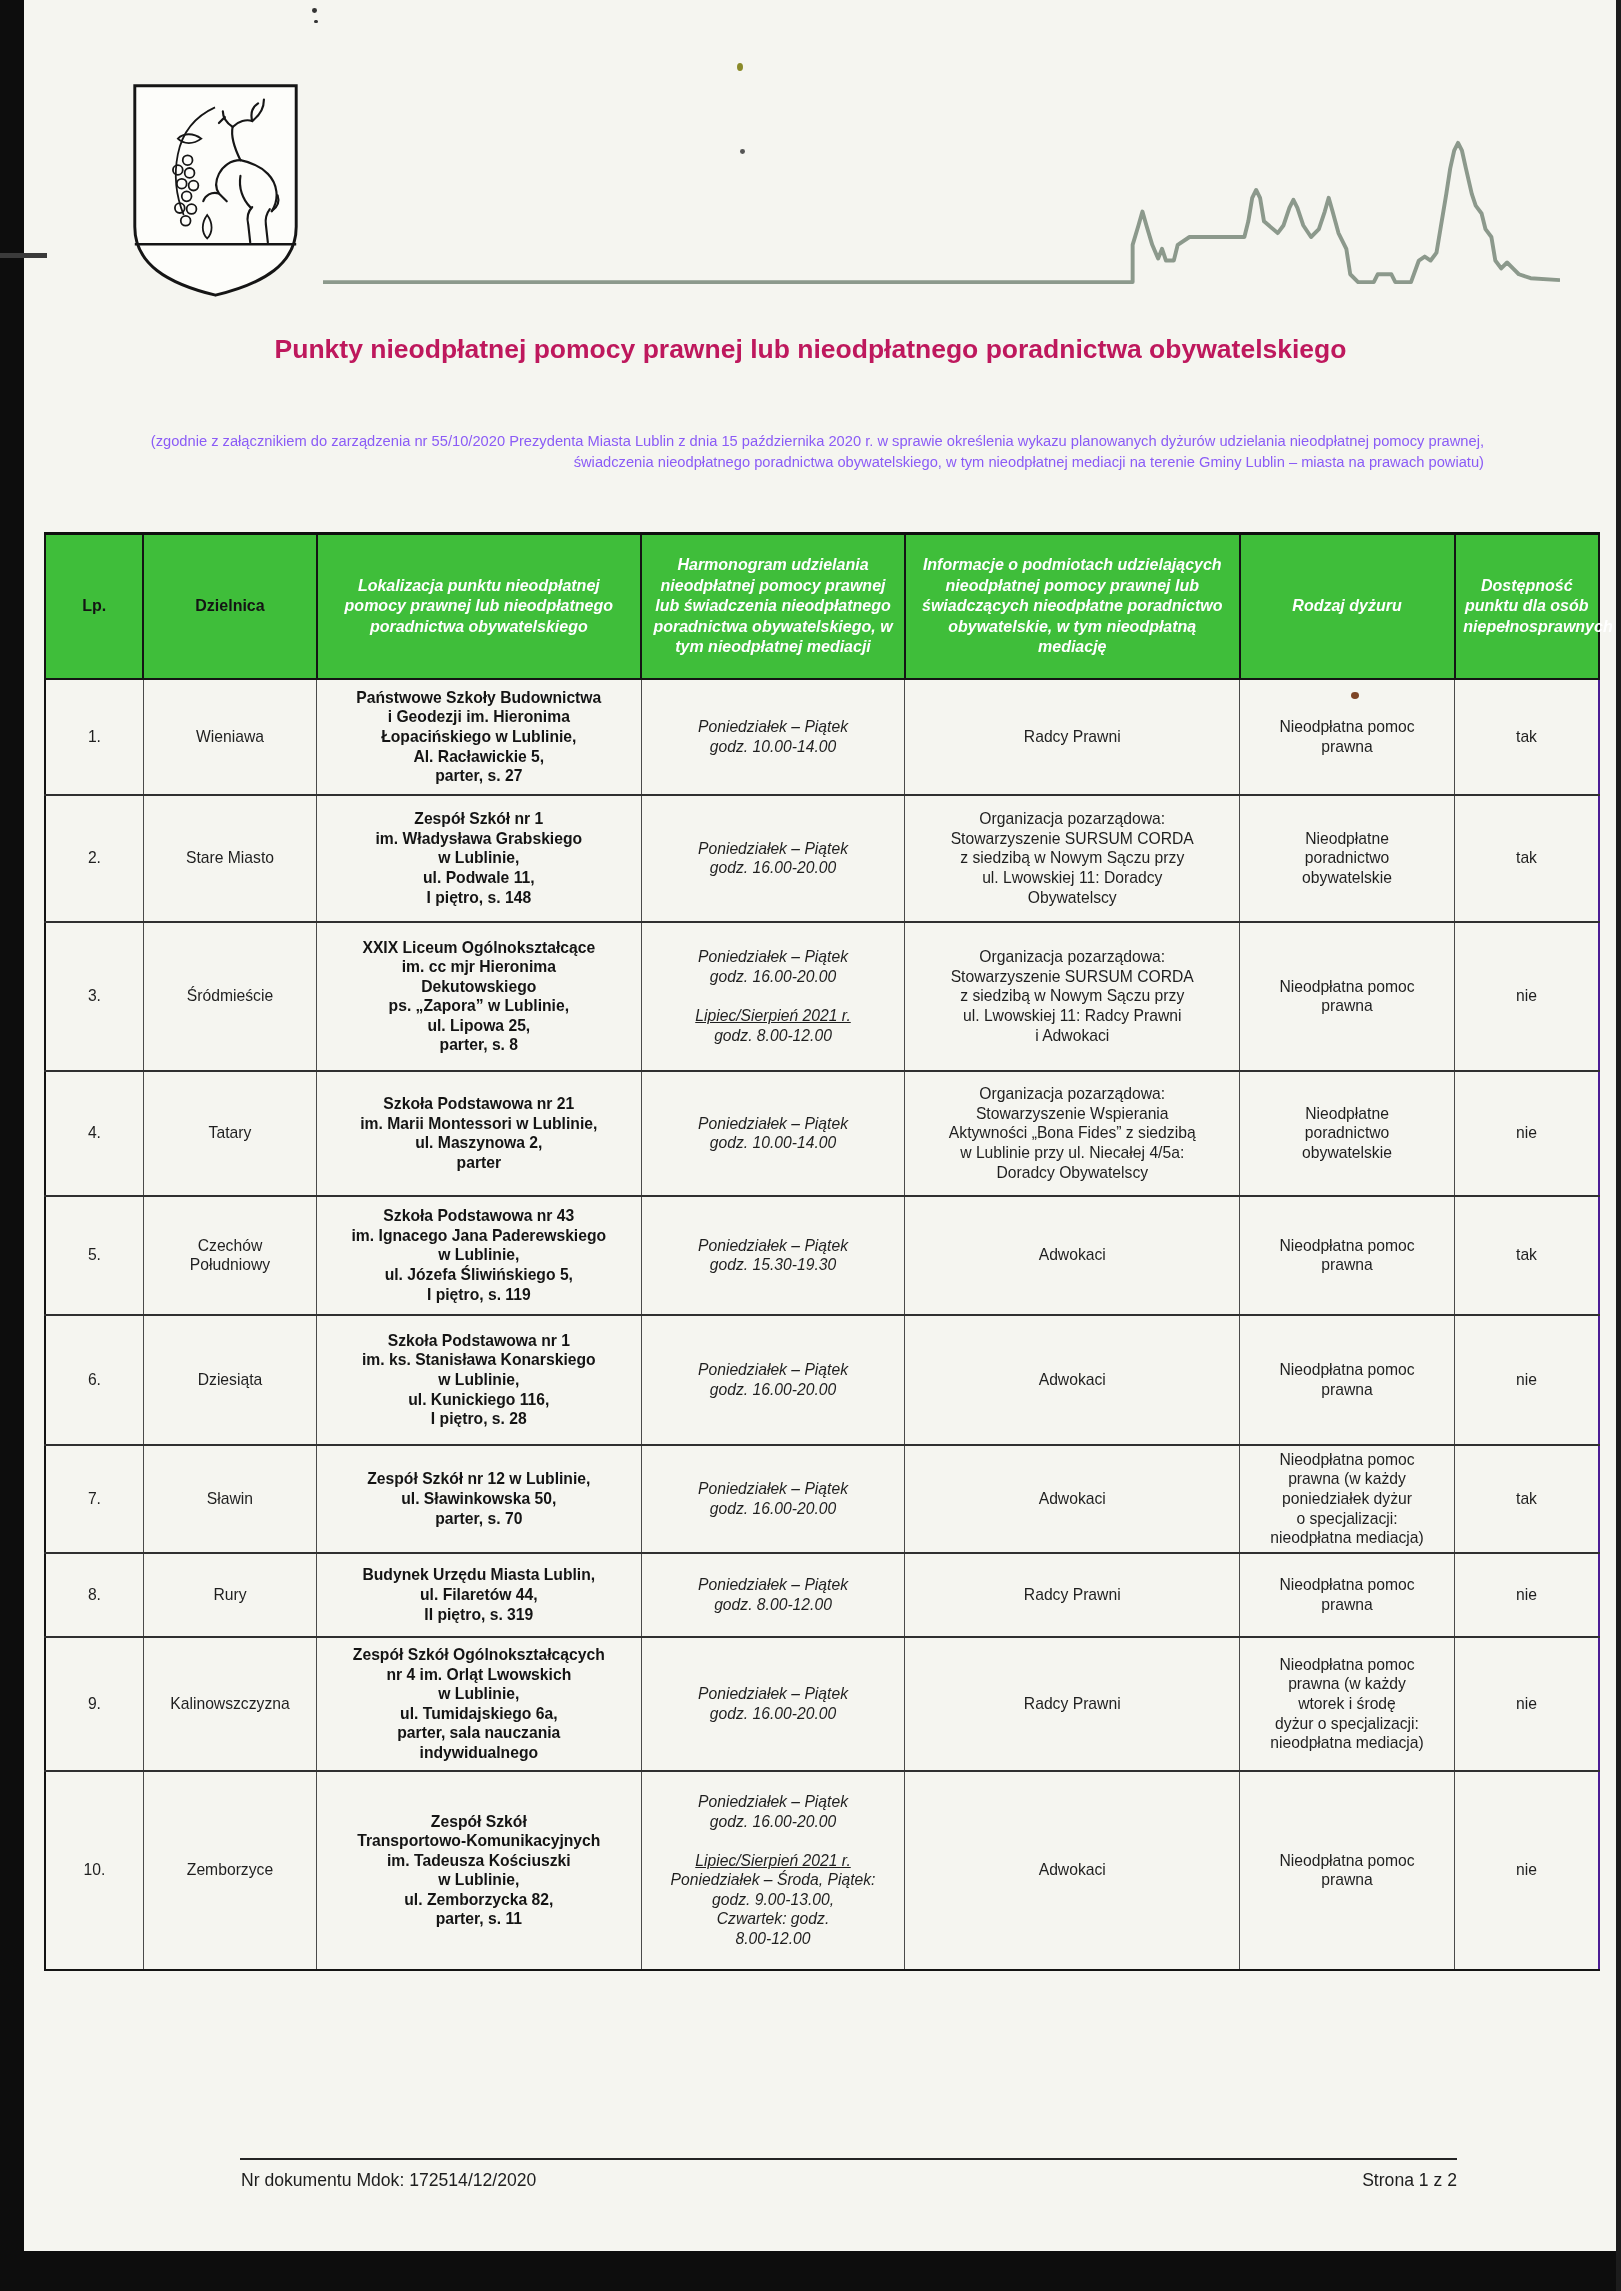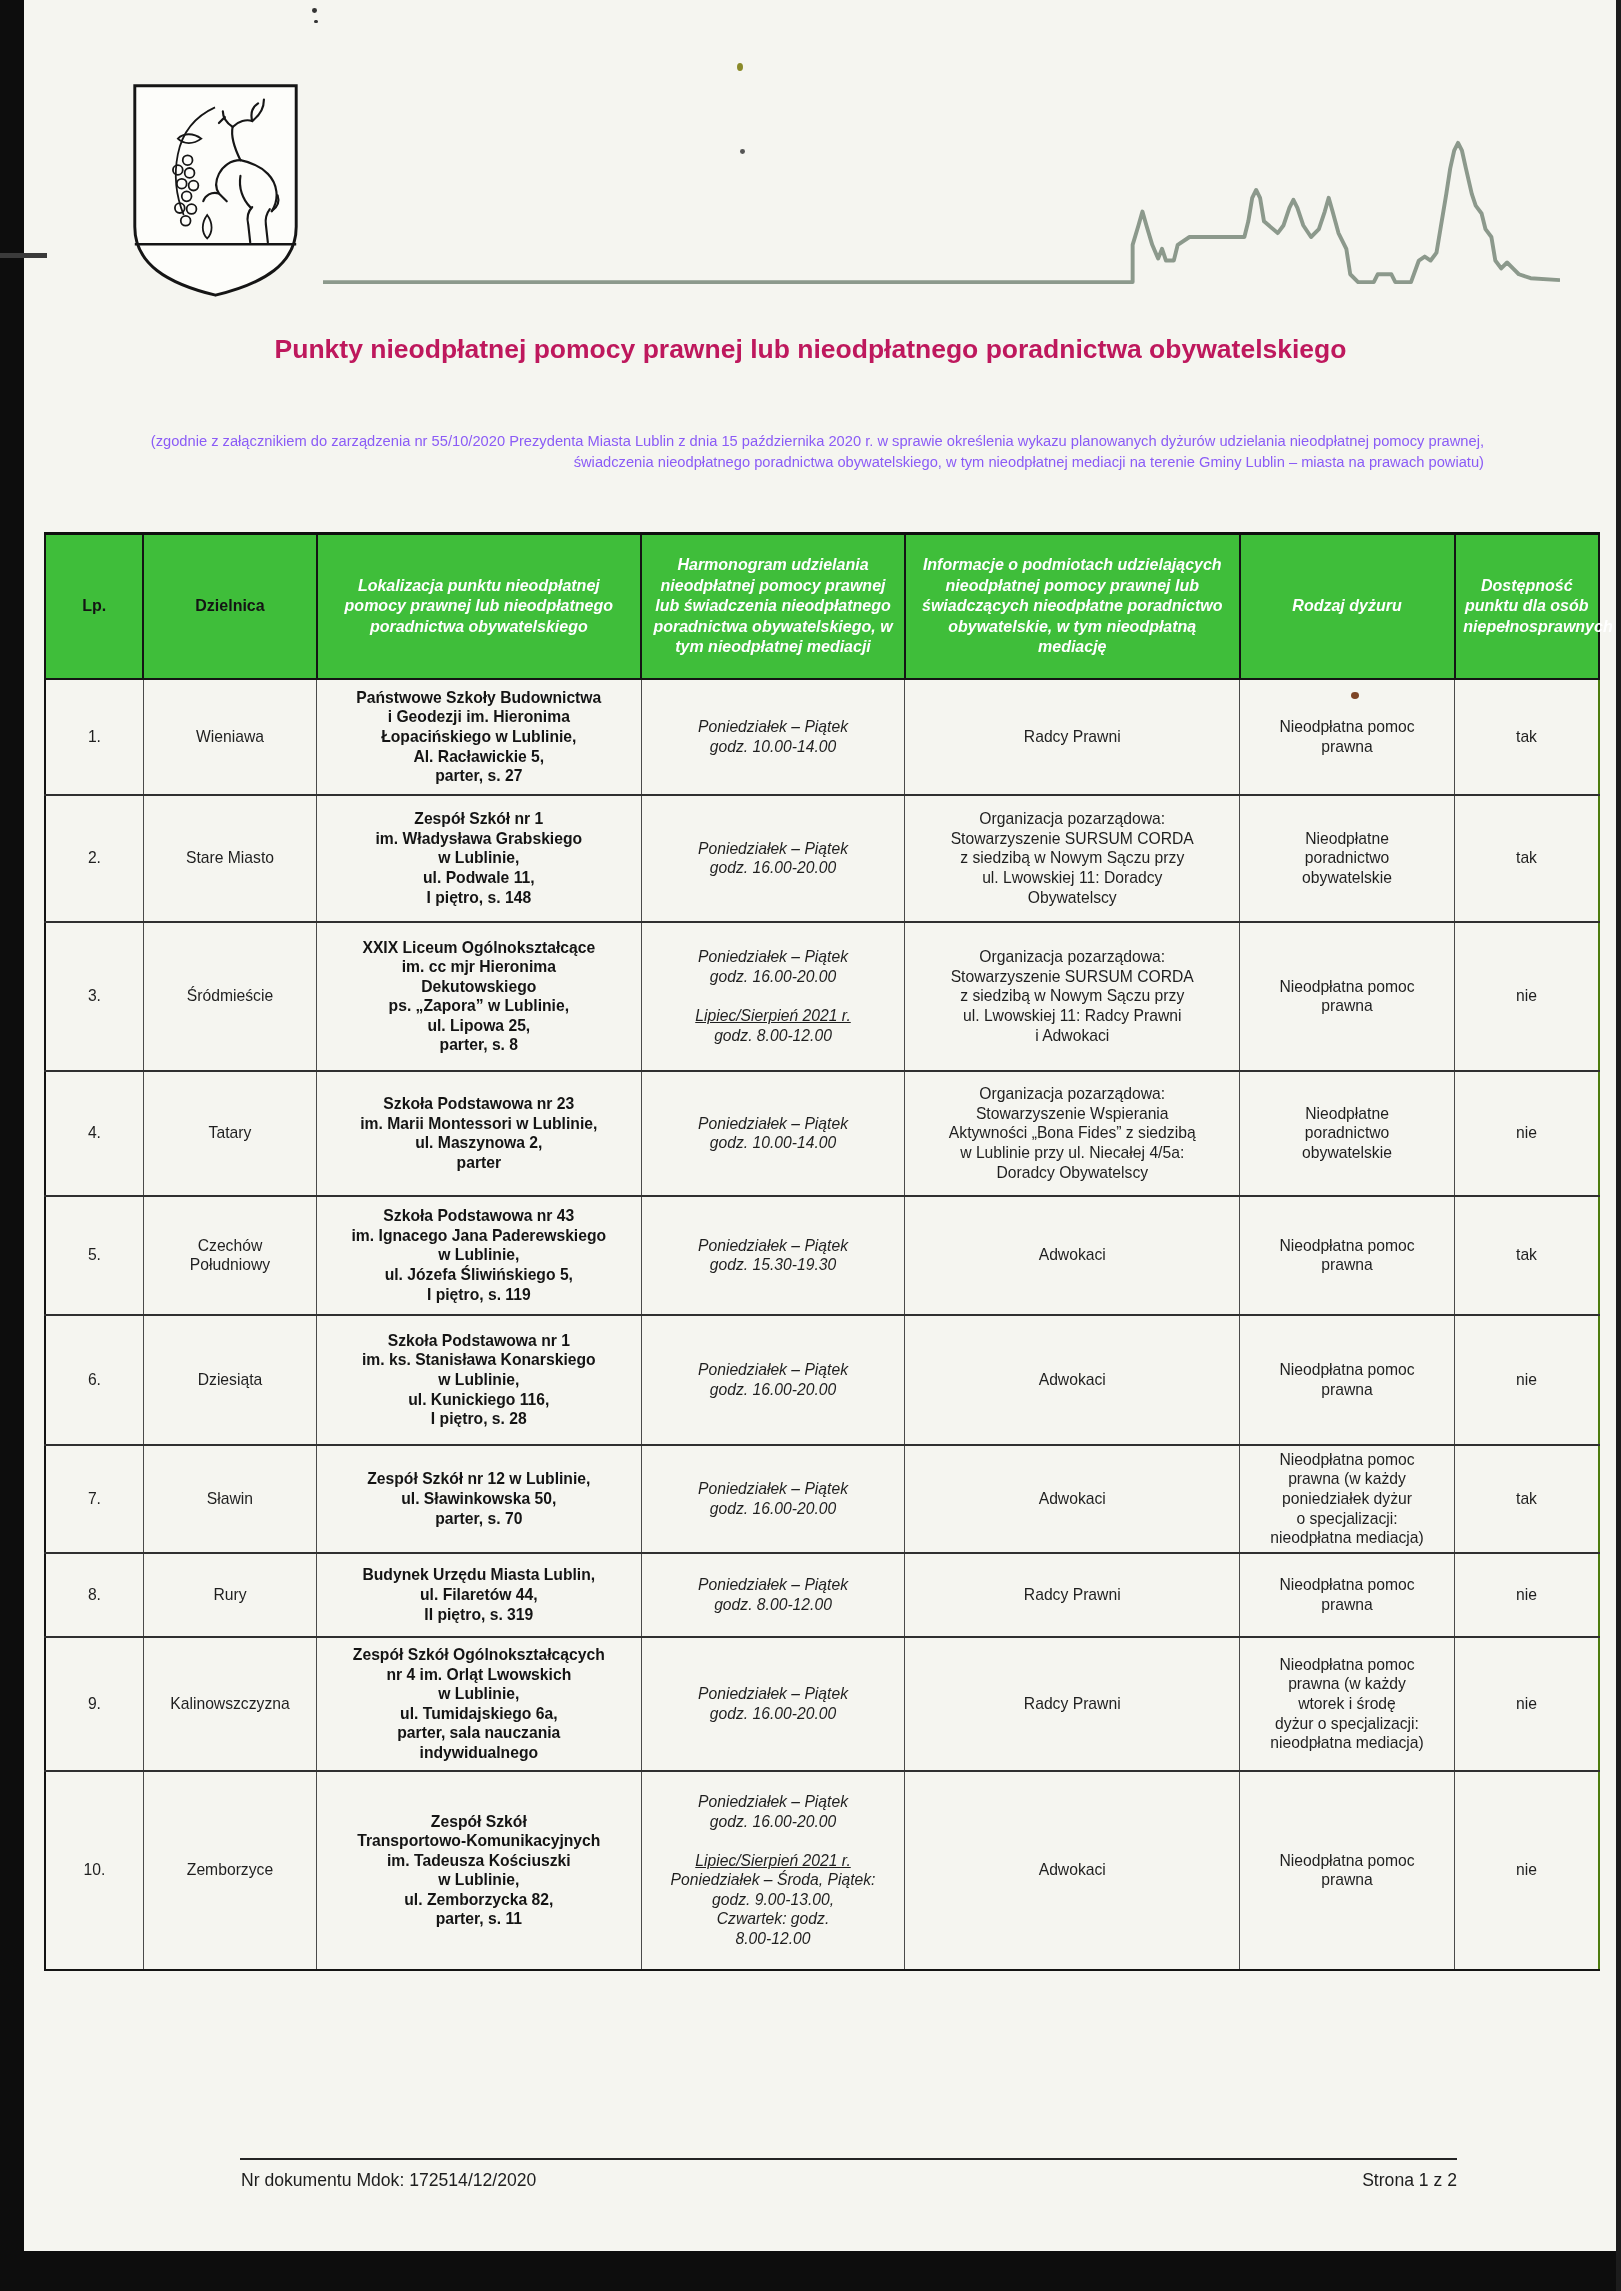--- a/index.html
+++ b/index.html
@@ -28,21 +28,21 @@
            font-size:16px;font-weight:bold;line-height:20.6px;padding:5.9px 7.8px;height:131px;
            text-align:center;vertical-align:middle;}
   thead th.light{color:#ffffff;font-style:italic;}
   thead th.dark{color:#141414;}
   tbody td{border-left:1.6px solid #4a4a4a;border-right:1.6px solid #4a4a4a;
            border-top:2.2px solid #303030;border-bottom:2.2px solid #303030;
            font-size:15.7px;line-height:19.6px;padding:3.9px 7.8px;text-align:center;
            vertical-align:middle;white-space:pre-line;color:#1f1f1f;}
   tbody td.bold{font-weight:bold;color:#141414;}
   tbody tr td:first-child{border-left:2px solid #141414;}
-  tbody tr td:last-child{border-right:2px solid #4d7c0f;margin-left:31px;}
+  tbody tr td:last-child{border-right:2px solid #4c1d95;margin-left:31px;}
   tbody tr:last-child td{border-bottom:2.5px solid #141414;}
   .seg{white-space:pre-line;font-style:italic;}
   .seg.gap{margin-top:19.6px;}
   .seg.u{text-decoration:underline;}
 
   .footer-line{position:absolute;left:240px;top:2158px;width:1217px;height:0;
                border-top:2.5px solid #242424;}
   .footer-left{position:absolute;left:241px;top:2170px;font-size:17.6px;color:#1d1d1d;text-align:right;}
   .footer-right{position:absolute;right:164px;top:2170px;font-size:17.6px;color:#1d1d1d;}
 </style>
@@ -170,21 +170,21 @@
 z siedzibą w Nowym Sączu przy
 ul. Lwowskiej 11: Radcy Prawni
 i Adwokaci</td>
             <td>Nieodpłatna pomoc
 prawna</td>
             <td>nie</td>
           </tr>
           <tr style="height: 125px;">
             <td>4.</td>
             <td>Tatary</td>
-            <td class="bold">Szkoła Podstawowa nr 23
+            <td class="bold">Szkoła Podstawowa nr 21
 im. Marii Montessori w Lublinie,
 ul. Maszynowa 2,
 parter</td>
             <td><div class="seg">Poniedziałek – Piątek
 godz. 10.00-14.00</div></td>
             <td>Organizacja pozarządowa:
 Stowarzyszenie Wspierania
 Aktywności „Bona Fides” z siedzibą
 w Lublinie przy ul. Niecałej 4/5a:
 Doradcy Obywatelscy</td>

